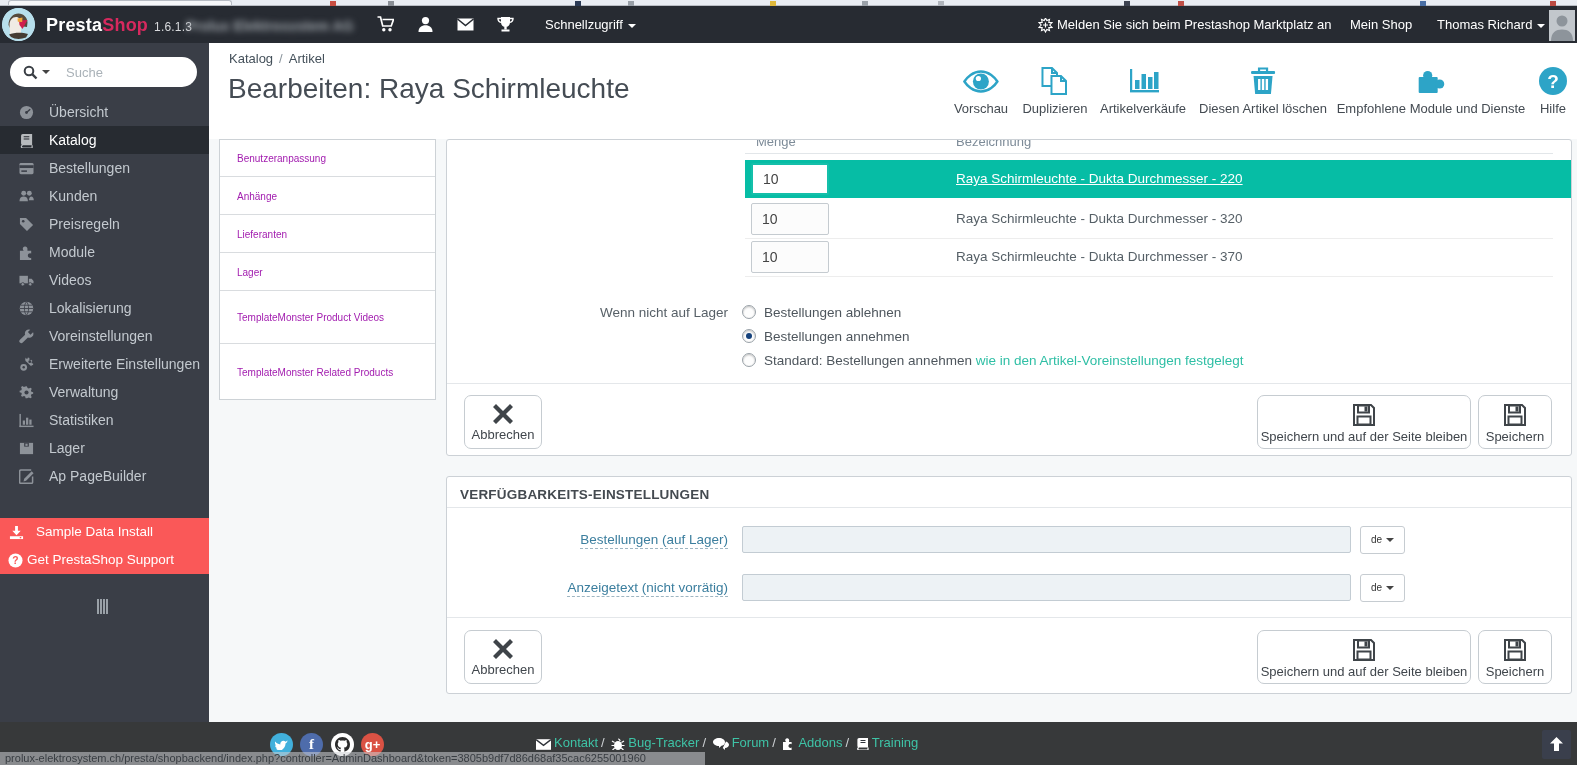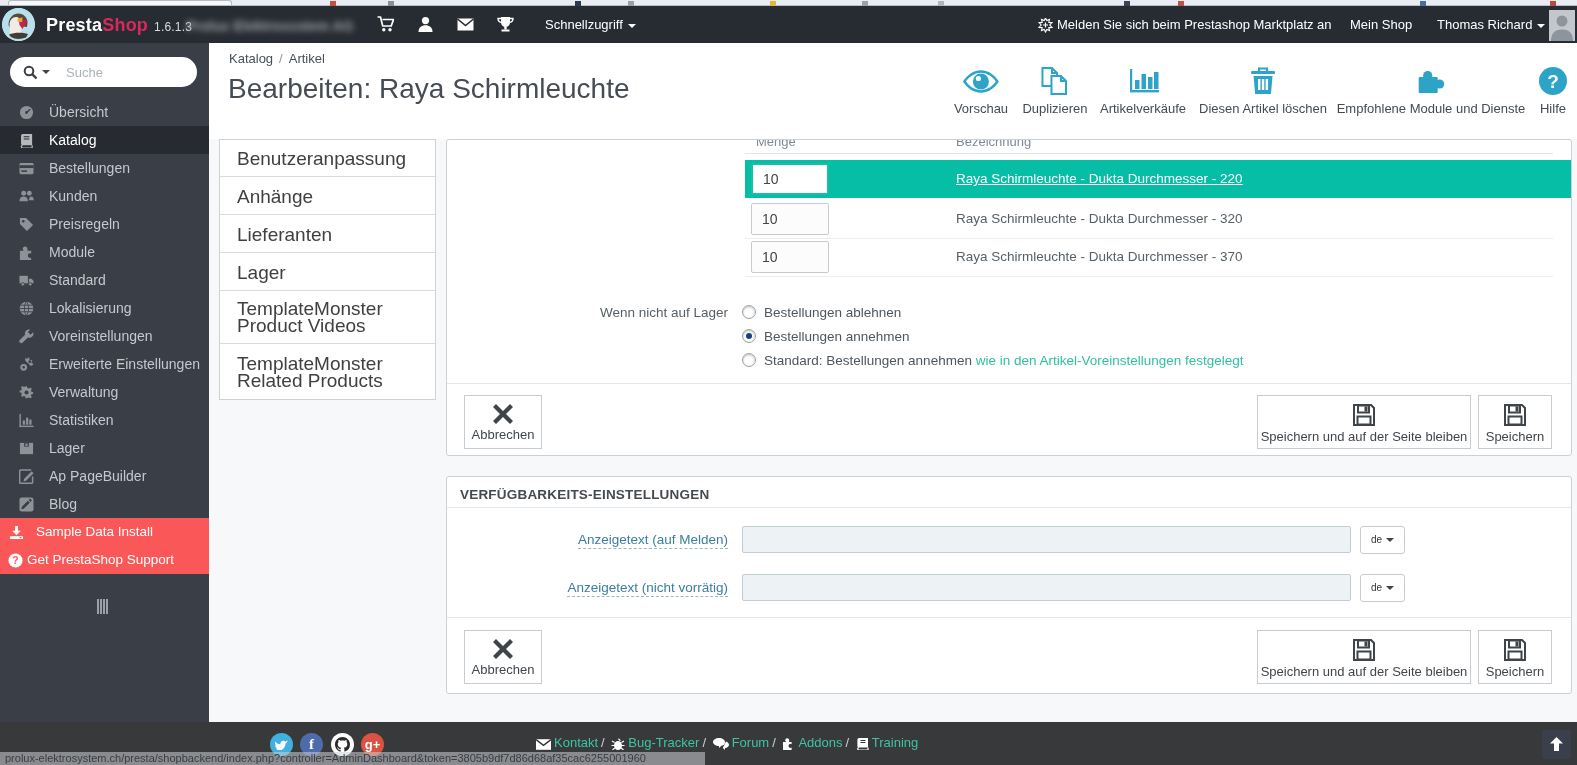--- a/index.html
+++ b/index.html
@@ -46,21 +46,21 @@
   #crumb { position:absolute; left:20px; top:8px; font-size:13px; color:#44505a; }
   #crumb .sep { color:#8a949c; margin:0 6px; }
   #ptitle { position:absolute; left:19px; top:30px; font-size:28px; color:#454c54; letter-spacing:0px; }
   .tbtn { position:absolute; top:20px; text-align:center; color:#444b52; font-size:13px; }
   .tbtn .icw { height:36px; display:flex; align-items:center; justify-content:center; margin-bottom:2px; }
   .tlab { white-space:nowrap; }
 
   #subtabs { left:219px; top:139px; width:217px; background:#fff; border:1px solid #cdd2d6; }
   .stab { border-bottom:1px solid #d9dcdf; position:relative; }
   .stab:last-child { border-bottom:none; }
-  .stab span { position:absolute; left:17px; top:50%; transform:translateY(-50%); font-size:19px; color:#404040; line-height:17px; display:block; width:180px; }
+  .stab span { position:absolute; left:17px; top:50%; transform:translateY(-50%); font-size:10px; color:#a21caf; line-height:17px; display:block; width:180px; }
 
   .panel { position:absolute; background:#fff; border:1px solid #ccd1d6; border-radius:3px; }
   #panel1 { left:446px; top:139px; width:1126px; height:317px; overflow:hidden; }
   #panel2 { left:446px; top:476px; width:1126px; height:218px; }
 
   
   .thead { position:absolute; top:-6px; font-size:13px; color:#7d8b98; }
   #tline { position:absolute; left:298px; top:13px; width:808px; height:1px; background:#e2e6e9; }
   .trow { position:absolute; left:298px; width:876px; height:38px; }
   .trow.sel { background:#06bda5; }
@@ -70,21 +70,21 @@
   .trow.sel .qinput { background:#fff; border:2px solid #15bfaa; line-height:28px; }
   .rsep { position:absolute; left:298px; width:808px; height:1px; background:#ededed; }
 
   .flabel { position:absolute; font-size:13.5px; color:#576067; text-align:right; width:200px; }
   .radio { position:absolute; width:14px; height:14px; border-radius:50%; background:#fdfdfd; border:1px solid #9aa2a8; box-shadow:inset 0 1px 2px rgba(0,0,0,0.25); }
   .radio.on::after { content:""; position:absolute; left:3px; top:3px; width:6px; height:6px; border-radius:50%; background:#16427c; }
   .rlab { position:absolute; font-size:13.5px; color:#4e565d; }
   .tlink { color:#2fbfa5; }
 
   .pdivider { position:absolute; left:0; width:100%; height:1px; background:#e4e7ea; }
-  .btn { position:absolute; background:#fff; border:1px solid #c6ccd1; border-radius:0; text-align:center; font-size:13px; color:#40464c; }
+  .btn { position:absolute; background:#fff; border:1px solid #c6ccd1; border-radius:7px; text-align:center; font-size:13px; color:#40464c; }
   .btn svg { display:block; margin:7px auto 2px; }
   .btn .bl { display:block; margin-top:0px; }
 
   #panel2 h3 { position:absolute; left:13px; top:10px; font-size:13.5px; font-weight:bold; color:#444a50; letter-spacing:0.2px; }
   .hline { position:absolute; left:0; top:30px; width:100%; height:1px; background:#e4e7ea; }
   .blabel { position:absolute; font-size:13.5px; color:#3b7e9e; text-align:right; }
   .blabel span { border-bottom:1px dashed #9fb6c2; padding-bottom:1px; }
   .tinput { position:absolute; left:295px; width:609px; height:27px; background:#edf2f5; border:1px solid #c3ccd3; border-radius:2px; }
   .debtn { position:absolute; left:913px; width:45px; height:28px; background:#fff; border:1px solid #c6ccd1; border-radius:3px; font-size:10px; color:#333; line-height:26px; text-align:center; }
   .debtn .caret { border-top-color:#444; margin-left:4px; }
@@ -218,21 +218,21 @@
         </svg>
         <span class="mtx">Module</span>
       </div>
     <div class="mitem" style="top:223px">
         <svg class="mico" viewBox="0 0 16 16">
           <rect x="0.5" y="3" width="9" height="8" fill="#a9aeb5"></rect>
           <path d="M10.5 6 h3 l2 2.5 V11 h-5 Z" fill="#a9aeb5"></path>
           <circle cx="4" cy="12" r="1.8" fill="#a9aeb5" stroke="#3a3e47" stroke-width="0.8"></circle>
           <circle cx="12" cy="12" r="1.8" fill="#a9aeb5" stroke="#3a3e47" stroke-width="0.8"></circle>
         </svg>
-        <span class="mtx">Standard</span>
+        <span class="mtx">Videos</span>
       </div>
     <div class="mitem" style="top:251px">
         <svg class="mico" viewBox="0 0 16 16">
           <circle cx="8" cy="8" r="7.2" fill="#a9aeb5"></circle>
           <path d="M8 0.8 C5 4 5 12 8 15.2 M8 0.8 C11 4 11 12 8 15.2 M1 8 h14 M1.8 4.5 h12.4 M1.8 11.5 h12.4" stroke="#3a3e47" stroke-width="0.9" fill="none"></path>
         </svg>
         <span class="mtx">Lokalisierung</span>
       </div>
     <div class="mitem" style="top:279px">
         <svg class="mico" viewBox="0 0 16 16">
@@ -273,27 +273,20 @@
           <rect x="6.8" y="2.8" width="2.4" height="2.4" fill="#a9aeb5"></rect>
         </svg>
         <span class="mtx">Lager</span>
       </div>
     <div class="mitem" style="top:419px">
         <svg class="mico" viewBox="0 0 16 16">
           <path d="M13 1 H2 a1.3 1.3 0 0 0 -1.3 1.3 V14 a1.3 1.3 0 0 0 1.3 1.3 h11 A1.3 1.3 0 0 0 14.5 14 V8" fill="none" stroke="#a9aeb5" stroke-width="1.6"></path>
           <path d="M5.5 10.5 L13.5 2.5 L15.5 4.5 L7.5 12.5 L4.8 13.2 Z" fill="#a9aeb5"></path>
         </svg>
         <span class="mtx">Ap PageBuilder</span>
-      </div>
-    <div class="mitem" style="top:447px">
-        <svg class="mico" viewBox="0 0 16 16">
-          <rect x="0.5" y="0.5" width="15" height="15" rx="2.5" fill="#a9aeb5"></rect>
-          <path d="M4 12 L10.5 5.5 L12.5 7.5 L6 14 L3.5 14.5 Z M11.3 4.7 L12.8 3.2 L14.8 5.2 L13.3 6.7 Z" fill="#3a3e47" transform="translate(-1,-1.5)"></path>
-        </svg>
-        <span class="mtx">Blog</span>
       </div>
     <div class="mitem red" style="top:475px;height:28px;font-size:13.5px">
         <svg class="mico" style="left:9px" viewBox="0 0 16 16">
           <path d="M6.5 1 h3 v5 h3 L8 11 L3.5 6 h3 Z" fill="#fff"></path>
           <rect x="1" y="12" width="14" height="3" fill="#fff"></rect>
           <rect x="11.5" y="12.8" width="1.6" height="1.4" fill="#fa5858"></rect>
         </svg>
         <span class="mtx" style="left:36px">Sample Data Install</span>
       </div>
     <div class="mitem red" style="top:503px;height:28px;font-size:13.5px">
@@ -453,21 +446,21 @@
           <rect x="12.5" y="3.5" width="3" height="5" fill="#3f4449"></rect>
           <rect x="5.5" y="13.5" width="13" height="8" fill="none" stroke="#3f4449" stroke-width="2"></rect>
         </svg>
         <span class="bl">Speichern</span>
       </div>
   </div>
 
   <div class="panel" id="panel2">
     <h3>VERFÜGBARKEITS-EINSTELLUNGEN</h3>
     <div class="hline"></div>
-    <div class="blabel" style="left:81px; top:55px; width:200px;"><span>Anzeigetext (auf Melden)</span></div>
+    <div class="blabel" style="left:81px; top:55px; width:200px;"><span>Bestellungen (auf Lager)</span></div>
     <div class="tinput" style="top:49px"></div>
     <div class="debtn" style="top:49px">de<span class="caret"></span></div>
     <div class="blabel" style="left:51px; top:103px; width:230px;"><span>Anzeigetext (nicht vorrätig)</span></div>
     <div class="tinput" style="top:97px"></div>
     <div class="debtn" style="top:97px">de<span class="caret"></span></div>
     <div class="pdivider" style="top:140px"></div>
     <div class="btn" style="left:17px; top:153px; width:78px; height:54px;">
         <svg width="22" height="22" viewBox="0 0 22 22">
           <path d="M4 1 L11 8 L18 1 L21 4 L14 11 L21 18 L18 21 L11 14 L4 21 L1 18 L8 11 L1 4 Z" fill="#3f4449"></path>
         </svg>

